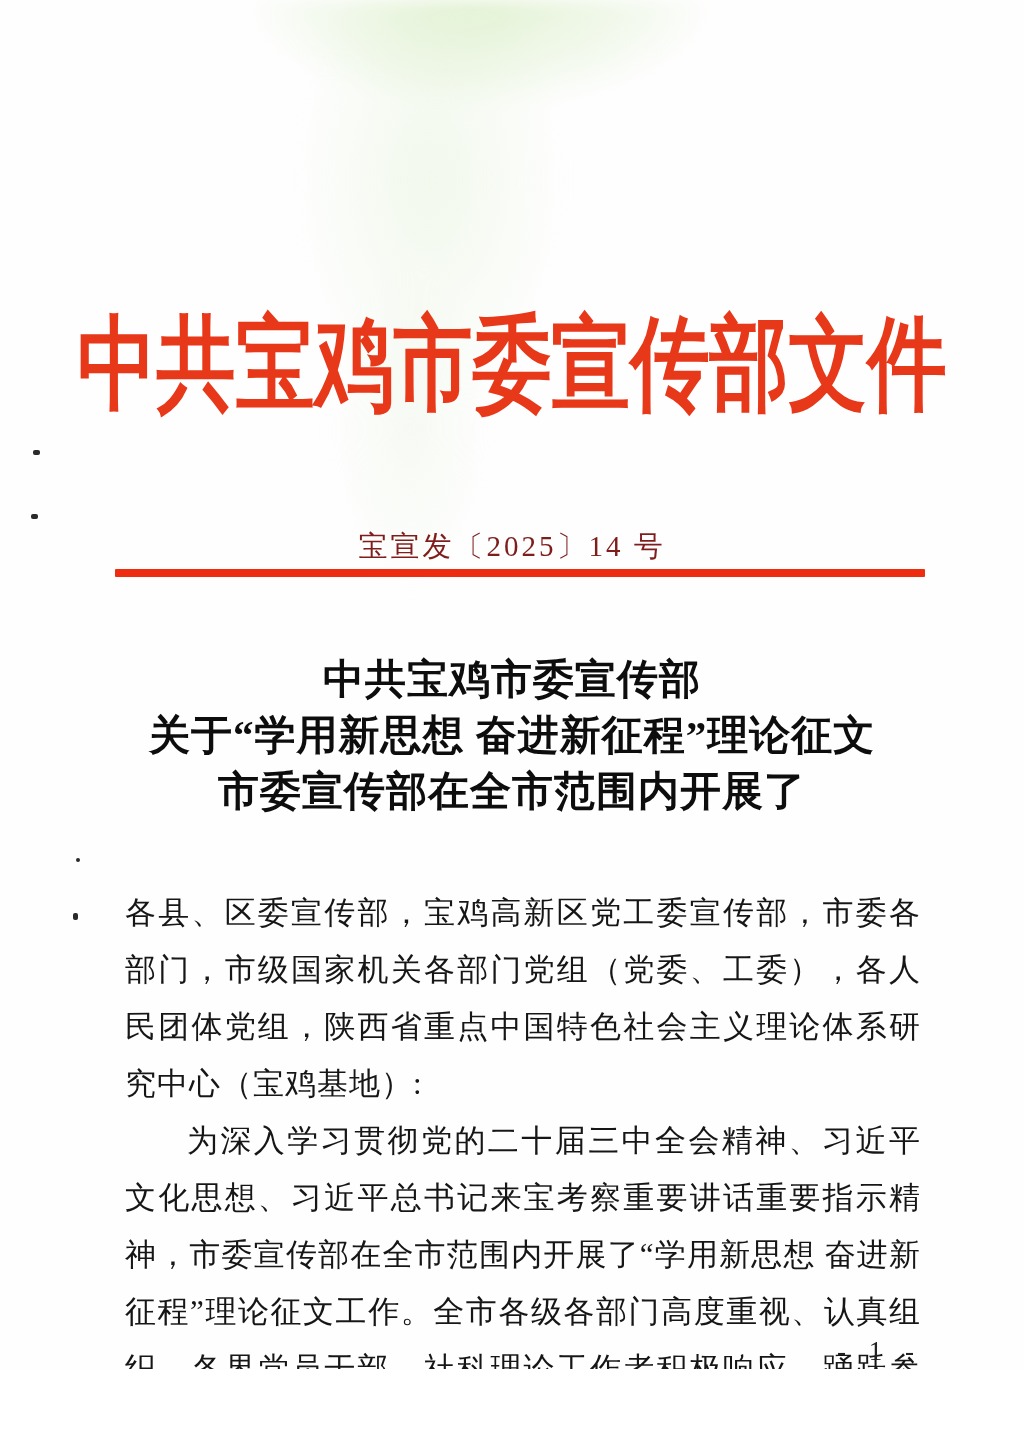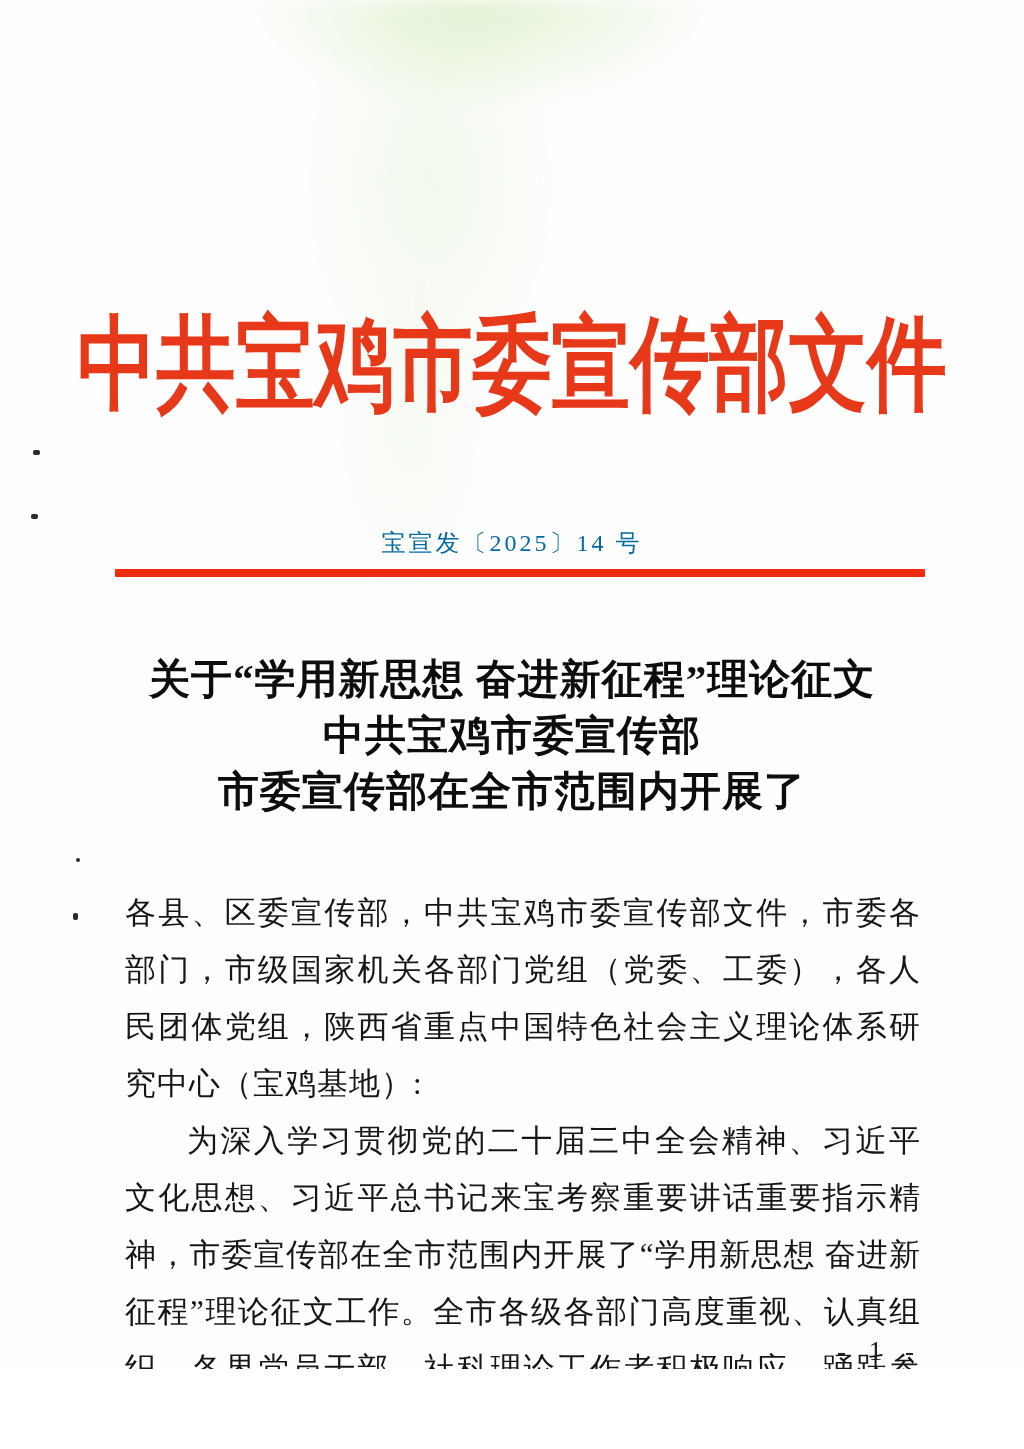--- a/index.html
+++ b/index.html
@@ -46,23 +46,23 @@
     transform: scaleY(1.3);
     transform-origin: top center;
     white-space: nowrap;
   }
   .doc-number {
     position: absolute;
     top: 527px;
     left: 0;
     width: 100%;
     text-align: center;
-    font-size: 24px;
+    font-size: 29px;
     letter-spacing: 3px;
-    color: #0369a1;
+    color: #7f1d1d;
   }
   .red-rule {
     position: absolute;
     top: 569px;
     left: 115px;
     width: 810px;
     height: 8px;
     background: var(--rule, #ee2c10);
     border-radius: 1px;
   }
@@ -122,25 +122,25 @@
   <div class="scan-speck" style="left:73px; top:913px; width:5px; height:7px;"></div>
   <div class="scan-speck" style="left:589px; top:368px; width:6px; height:6px;"></div>
 
   <div class="letterhead">中共宝鸡市委宣传部文件</div>
 
   <div class="doc-number">宝宣发〔2025〕14 号</div>
 
   <div class="red-rule"></div>
 
   <div class="title-block">
+    <div class="t-line">中共宝鸡市委宣传部</div>
     <div class="t-line">关于“学用新思想 奋进新征程”理论征文</div>
-    <div class="t-line">中共宝鸡市委宣传部</div>
     <div class="t-line">市委宣传部在全市范围内开展了</div>
   </div>
 
   <div class="body-text">
-    <p>各县、区委宣传部，中共宝鸡市委宣传部文件，市委各部门，市级国家机关各部门党组（党委、工委），各人民团体党组，陕西省重点中国特色社会主义理论体系研究中心（宝鸡基地）:</p>
+    <p>各县、区委宣传部，宝鸡高新区党工委宣传部，市委各部门，市级国家机关各部门党组（党委、工委），各人民团体党组，陕西省重点中国特色社会主义理论体系研究中心（宝鸡基地）:</p>
     <p class="indent">为深入学习贯彻党的二十届三中全会精神、习近平文化思想、习近平总书记来宝考察重要讲话重要指示精神，市委宣传部在全市范围内开展了“学用新思想 奋进新征程”理论征文工作。全市各级各部门高度重视、认真组织，各界党员干部、社科理论工作者积极响应、踊跃参与，共收集论文 252 篇。这些作品紧紧围</p>
   </div>
 
   <div class="page-number">- 1 -</div>
 
 </div>
 
 </body></html>

